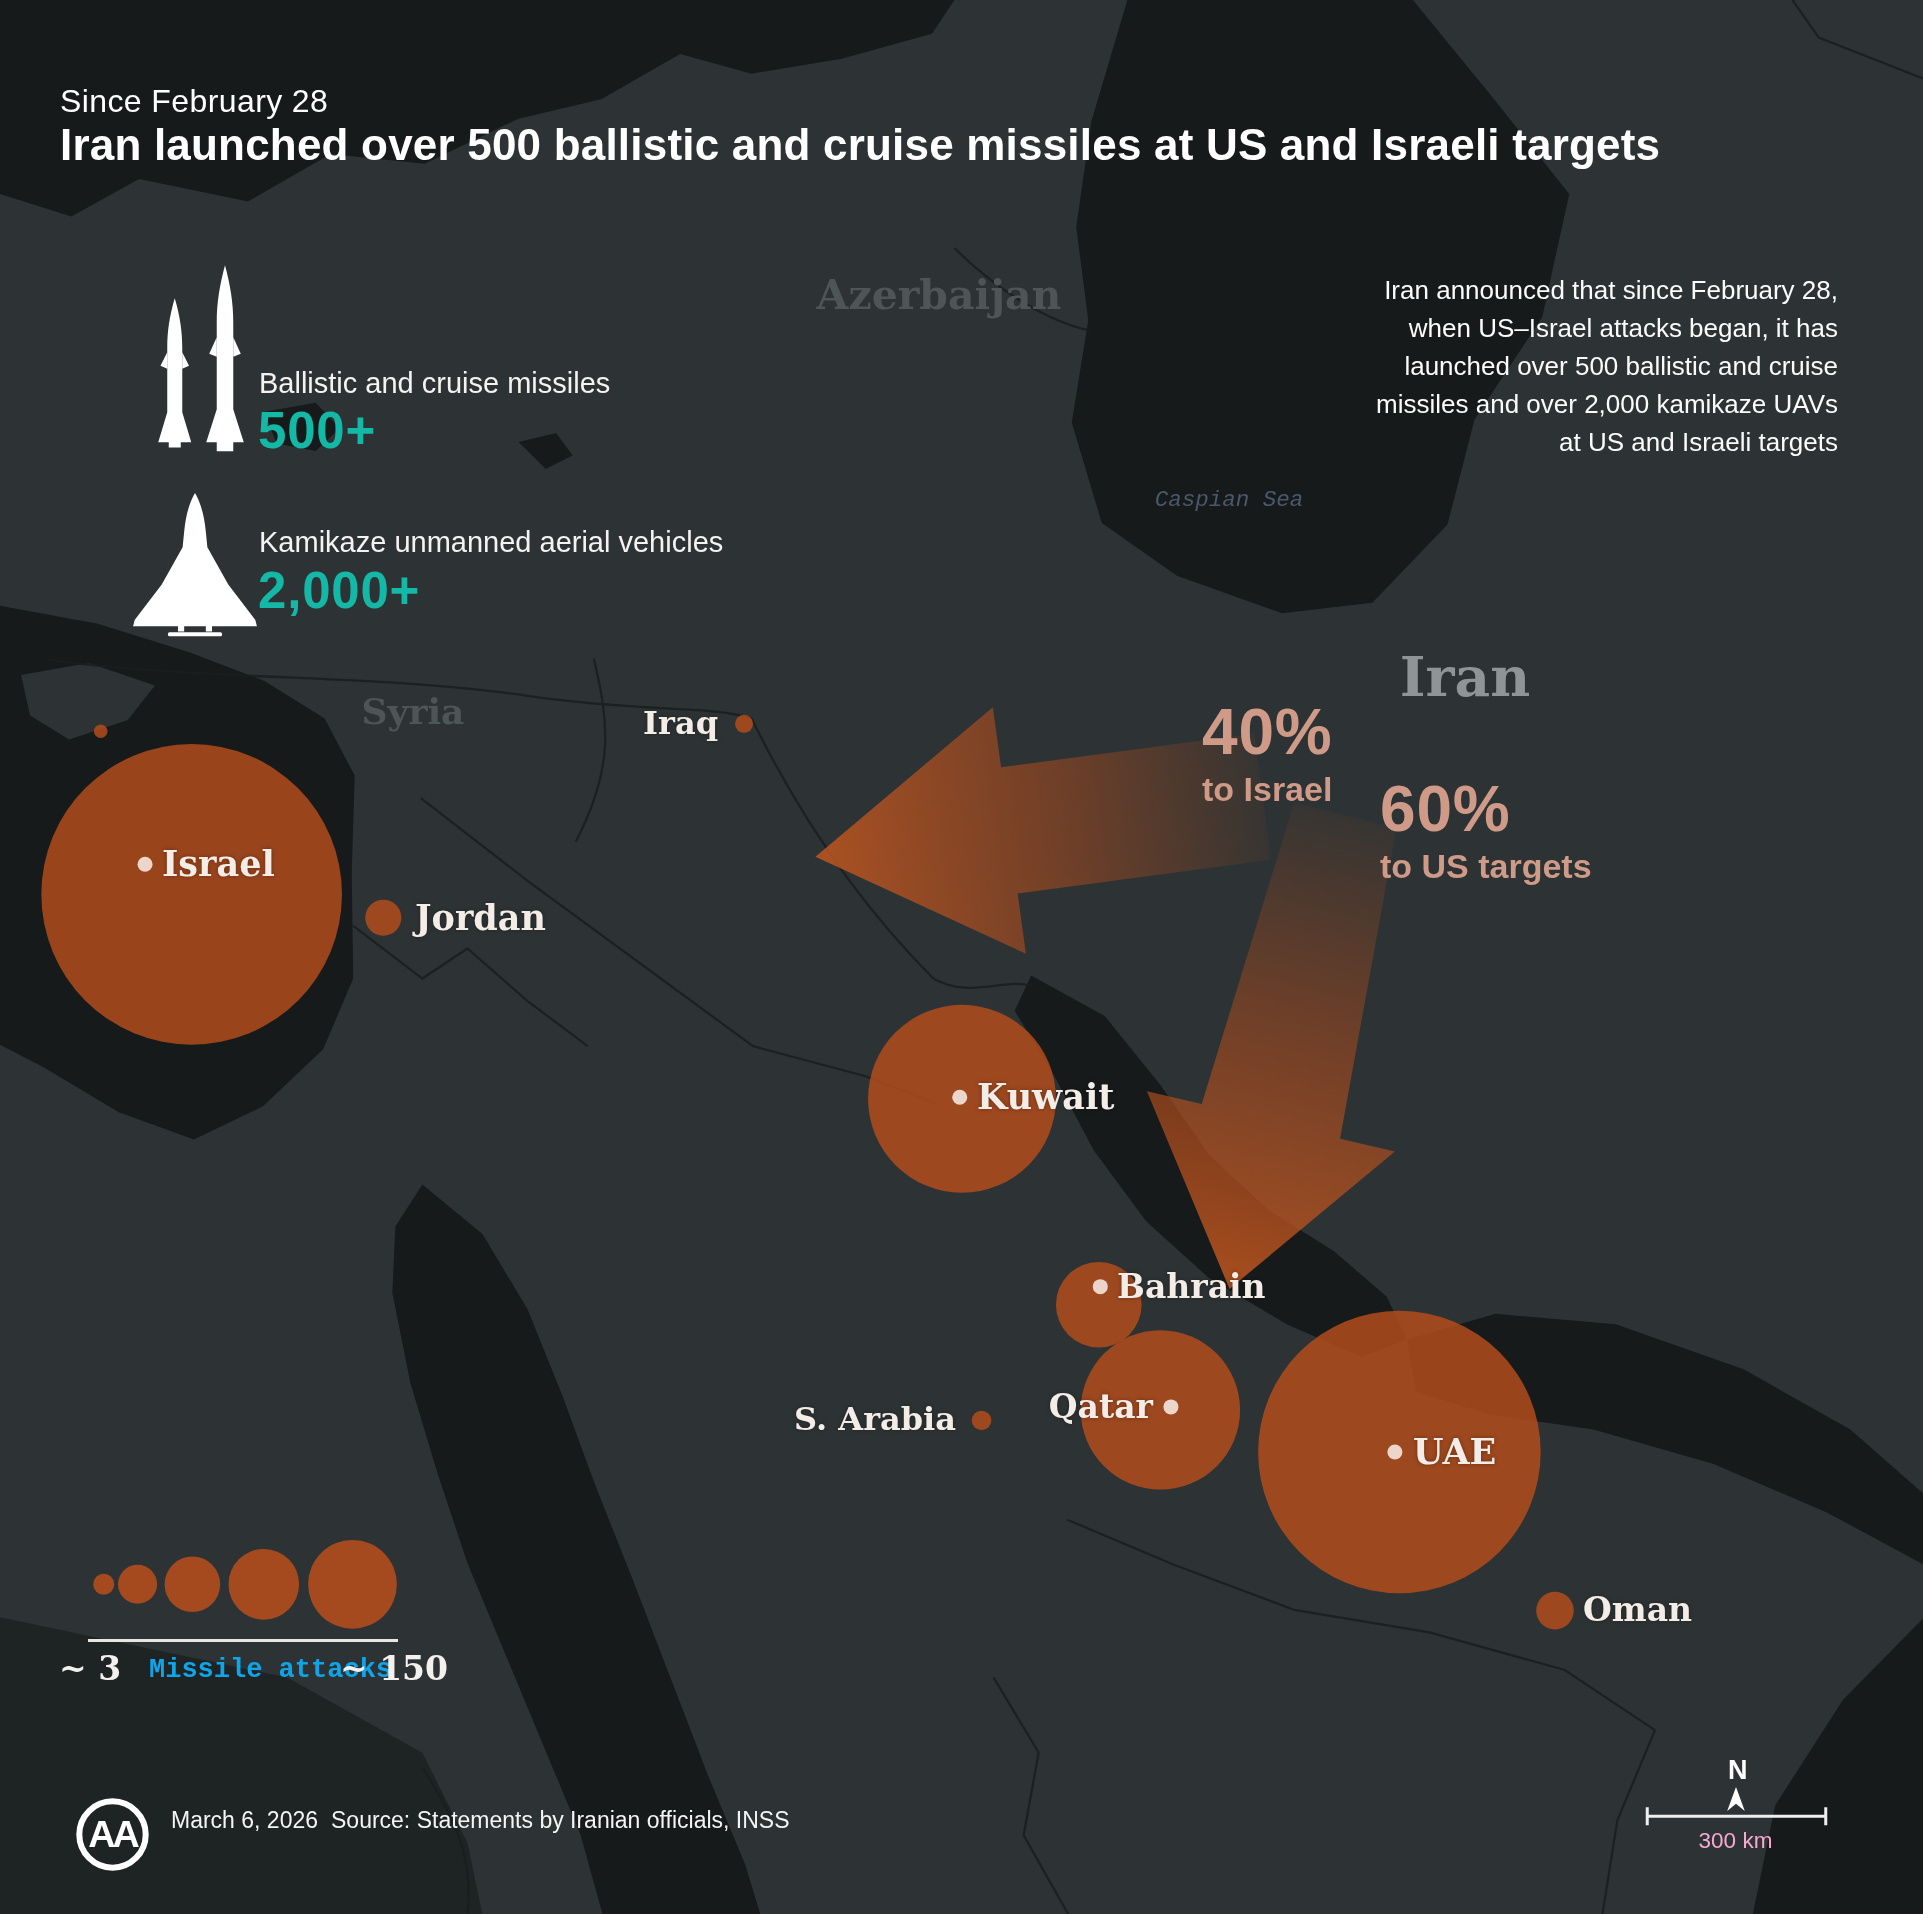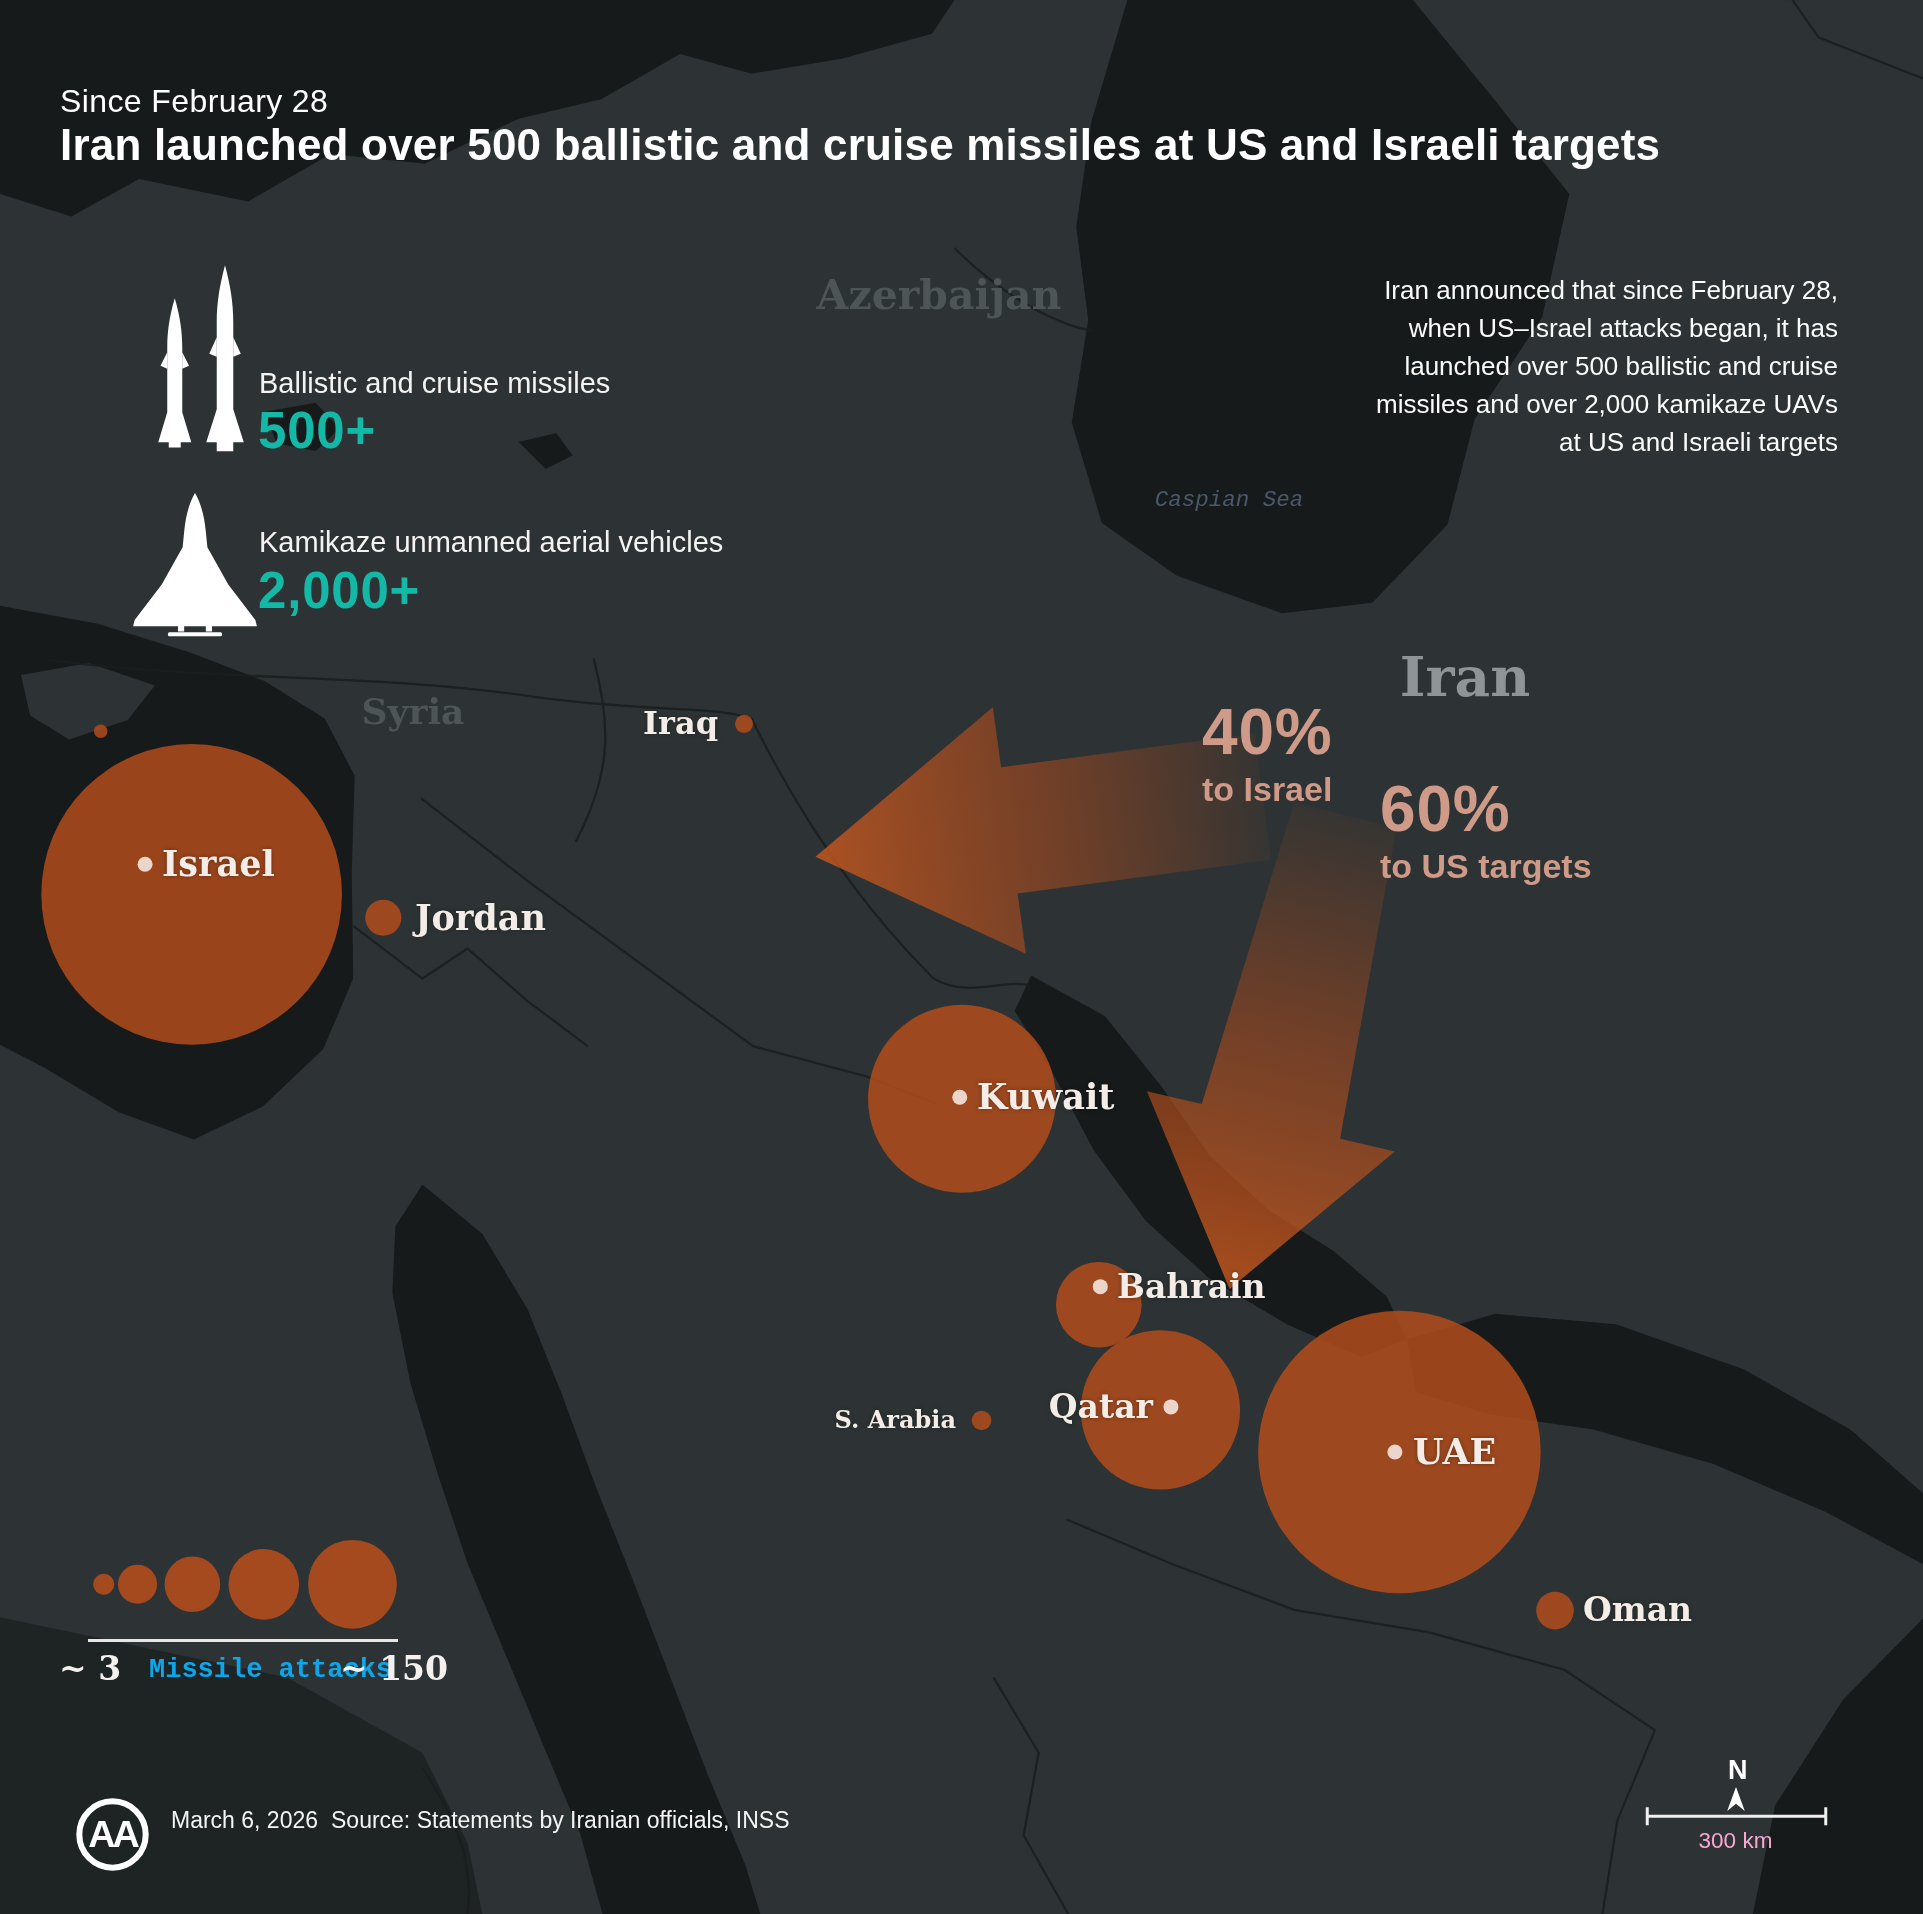--- a/index.html
+++ b/index.html
@@ -127,21 +127,21 @@
       </g>
   </svg>
 
   <div id="map-labels">
       <div class="map-label" style="left: 162px; top: 864px; font-size: 35px;">Israel</div>
       <div class="map-label" style="left: 415px; top: 918px; font-size: 35px;">Jordan</div>
       <div class="map-label end" style="left: 718px; top: 724px; font-size: 32px;">Iraq</div>
       <div class="map-label" style="left: 977px; top: 1097px; font-size: 35px;">Kuwait</div>
       <div class="map-label" style="left: 1117px; top: 1287px; font-size: 33px;">Bahrain</div>
       <div class="map-label end" style="left: 1153px; top: 1407px; font-size: 33px;">Qatar</div>
-      <div class="map-label end" style="left: 956px; top: 1420px; font-size: 24px;">S. Arabia</div>
+      <div class="map-label end" style="left: 956px; top: 1420px; font-size: 32px;">S. Arabia</div>
       <div class="map-label" style="left: 1413px; top: 1452px; font-size: 35px;">UAE</div>
       <div class="map-label" style="left: 1583px; top: 1610px; font-size: 33px;">Oman</div>
       <div class="region-label" style="left: 413px; top: 711px; font-size: 36px; color: rgb(77, 85, 86);">Syria</div>
       <div class="region-label" style="left: 939px; top: 295px; font-size: 41px; color: rgb(77, 85, 86);">Azerbaijan</div>
       <div class="region-label" style="left: 1465px; top: 676px; font-size: 55px; color: rgb(143, 149, 150);">Iran</div>
       <div class="region-label italic" style="left: 1229px; top: 500px; font-size: 22.5px; color: rgb(73, 88, 106); font-family: Liberation Mono, monospace;">Caspian Sea</div>
       <div class="flow-label" style="left: 1202px; top: 700px;">
         <div class="flow-pct">40%</div>
         <div class="flow-target">to Israel</div>
       </div>

